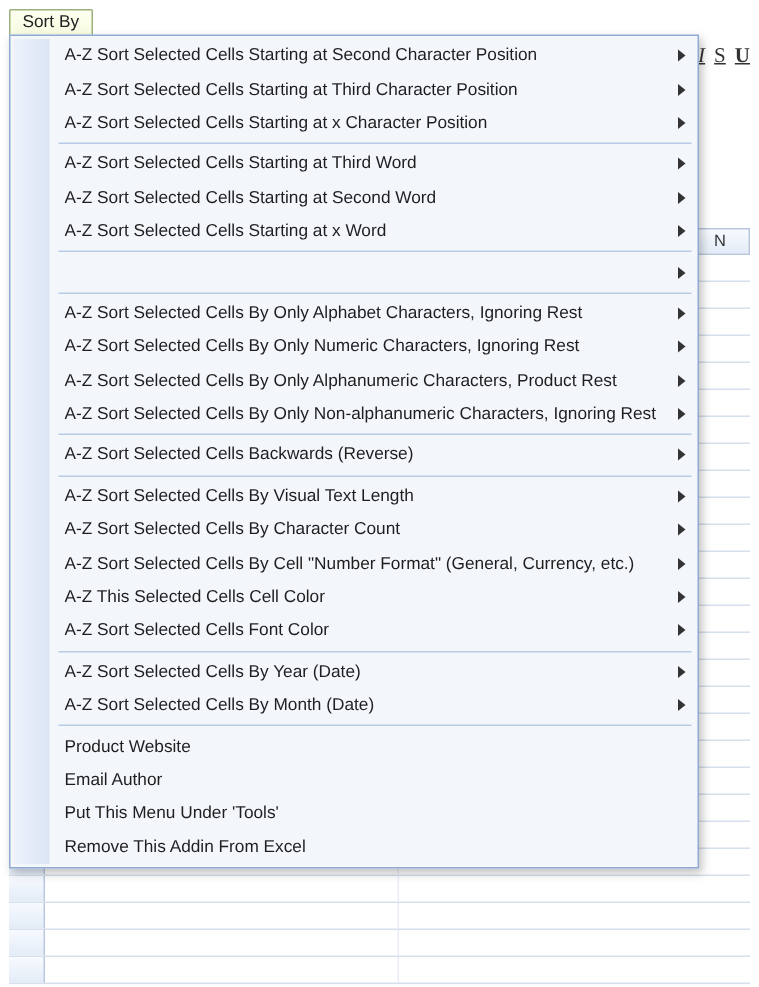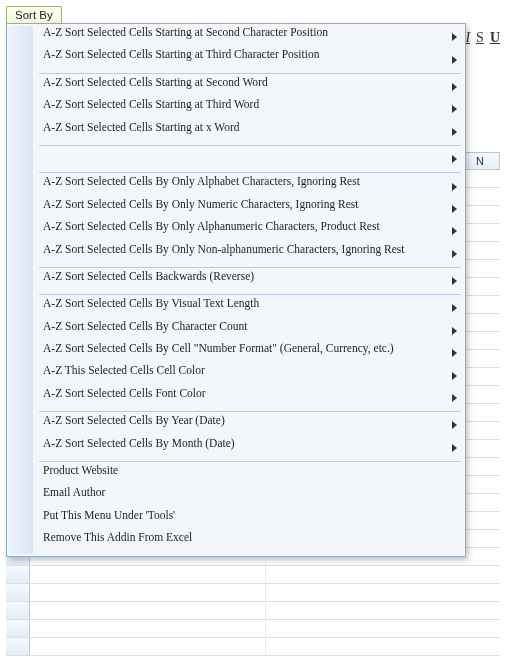--- a/index.html
+++ b/index.html
@@ -101,26 +101,26 @@
     left: 2px;
     width: 24px;
     background: linear-gradient(to right,#edf2fb,#dbe5f5);
   }
   .items {
     position: relative;
     margin-left: 28px;
   }
   .menu-item {
     display: flex;
+    align-items: center;
     height: 22.4px;
     padding: 0 18px 0 6px;
     color: #1e1e1e;
     position: relative;
     cursor: default;
-    font-family: Liberation Serif, serif;
   }
   .menu-item .label {
     flex: 1;
     white-space: nowrap;
     overflow: hidden;
   }
   .submenu-arrow {
     position: absolute;
     right: 6px;
     top: 50%;
@@ -295,27 +295,31 @@
     <div class="iconstrip"></div>
     <div class="items" id="menu-items">
         <div class="menu-item">
           <span class="label">A-Z Sort Selected Cells Starting at Second Character Position</span>
           <span class="submenu-arrow"></span>
         </div>
         <div class="menu-item">
           <span class="label">A-Z Sort Selected Cells Starting at Third Character Position</span>
           <span class="submenu-arrow"></span>
         </div>
-        <div class="separator"></div>
+        <div class="menu-item">
+          <span class="label">A-Z Sort Selected Cells Starting at x Character Position</span>
+          <span class="submenu-arrow"></span>
+        </div>
+        <div class="separator"></div>
+        <div class="menu-item">
+          <span class="label">A-Z Sort Selected Cells Starting at Third Word</span>
+          <span class="submenu-arrow"></span>
+        </div>
         <div class="menu-item">
           <span class="label">A-Z Sort Selected Cells Starting at Second Word</span>
-          <span class="submenu-arrow"></span>
-        </div>
-        <div class="menu-item">
-          <span class="label">A-Z Sort Selected Cells Starting at Third Word</span>
           <span class="submenu-arrow"></span>
         </div>
         <div class="menu-item">
           <span class="label">A-Z Sort Selected Cells Starting at x Word</span>
           <span class="submenu-arrow"></span>
         </div>
         <div class="separator"></div>
         <div class="menu-item">
           <span class="submenu-arrow"></span>
         </div>

